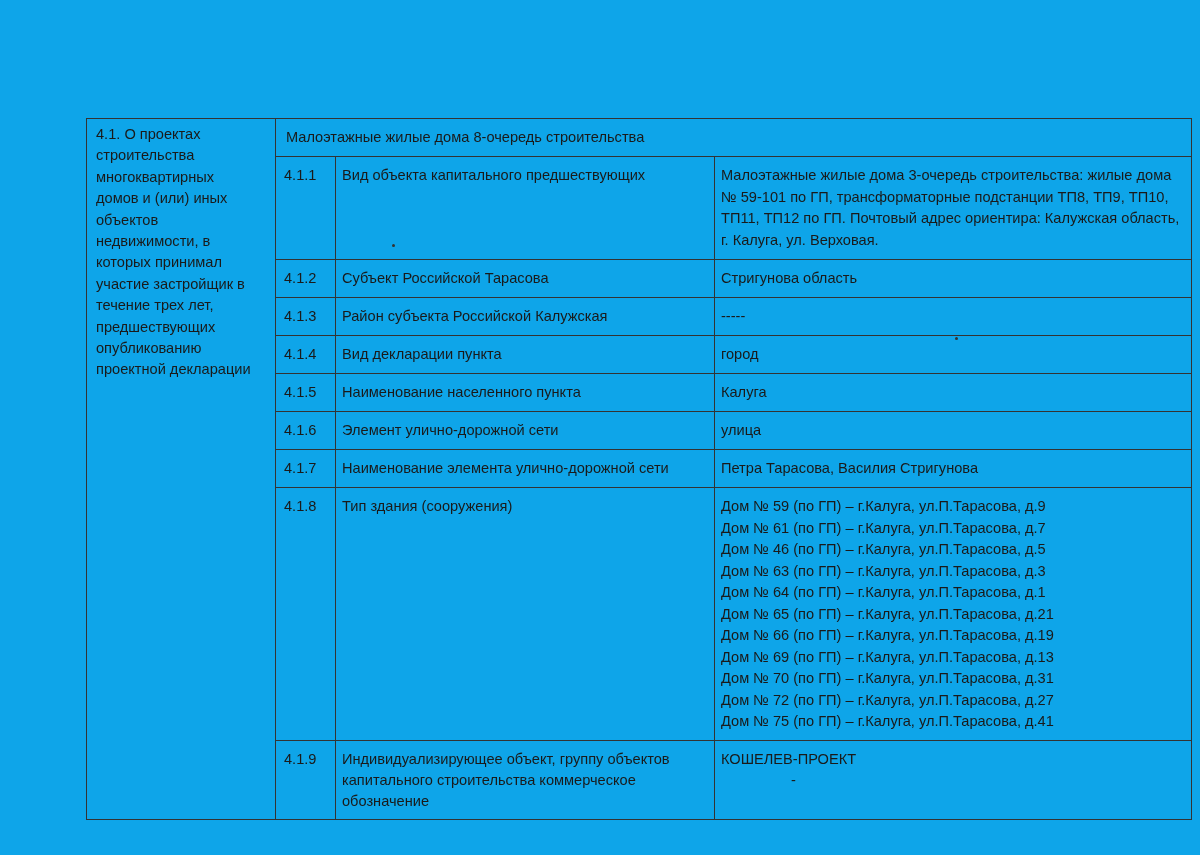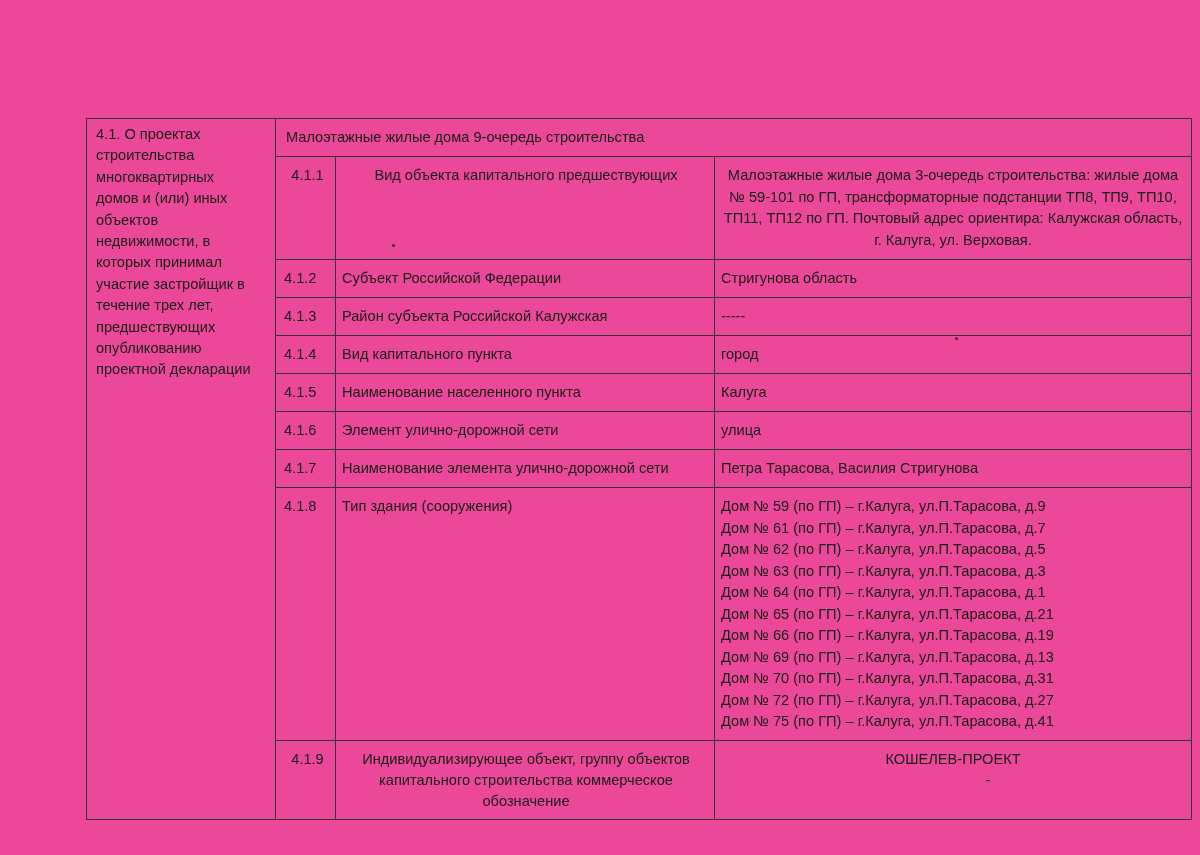--- a/index.html
+++ b/index.html
@@ -12,21 +12,21 @@
       height: 855px;
       position: relative;
       overflow: hidden;
       font-family: "Liberation Sans", "DejaVu Sans", sans-serif;
       color: #1a1a1a;
     }
     .page {
       position: absolute;
       left: 0; top: 0;
       width: 1200px; height: 855px;
-      background: #ec4899;
+      background: #0ea5e9;
     }
     table.decl {
       position: absolute;
       left: 86px;
       top: 118px;
       width: 1105px;
       border-collapse: collapse;
       table-layout: fixed;
       font-size: 14.6px;
       line-height: 21.5px;
@@ -52,26 +52,26 @@
     }
     .code {
       padding: 8px 4px 0 8px !important;
     }
     .label {
       padding: 8px 4px 0 6px !important;
     }
     .value {
       padding: 8px 6px 0 6px !important;
     }
-    .r-411 td { height: 94px; text-align: center; }
+    .r-411 td { height: 94px; }
     .r-411 .value { padding-top: 8px !important; line-height: 21.6px; border-radius: 11px; }
     .r-std td { height: 29px; }
     .r-418 td { height: 244px; }
     .r-418 .value { line-height: 21.5px; padding-top: 8px !important; }
-    .r-419 td { height: 70px; text-align: center; }
+    .r-419 td { height: 70px; }
     .r-419 .label { line-height: 21px; }
     .value-line { display: block; white-space: nowrap; }
     .sub-dash {
       display: block;
       padding-left: 70px;
       line-height: 18px;
     }
     .speck {
       position: absolute;
       width: 3px; height: 3px;
@@ -99,44 +99,44 @@
           <span class="value-line">домов и (или) иных</span>
           <span class="value-line">объектов</span>
           <span class="value-line">недвижимости, в</span>
           <span class="value-line">которых принимал</span>
           <span class="value-line">участие застройщик в</span>
           <span class="value-line">течение трех лет,</span>
           <span class="value-line">предшествующих</span>
           <span class="value-line">опубликованию</span>
           <span class="value-line">проектной декларации</span>
         </td>
-        <td class="section-title" colspan="3">Малоэтажные жилые дома 9-очередь строительства</td>
+        <td class="section-title" colspan="3">Малоэтажные жилые дома 8-очередь строительства</td>
       </tr>
 
       <tr class="r-411">
         <td class="code">4.1.1</td>
         <td class="label">Вид объекта капитального предшествующих</td>
         <td class="value">Малоэтажные жилые дома 3-очередь строительства: жилые дома № 59-101 по ГП, трансформаторные подстанции ТП8, ТП9, ТП10, ТП11, ТП12 по ГП. Почтовый адрес ориентира: Калужская область, г. Калуга, ул. Верховая.</td>
       </tr>
 
       <tr class="r-std">
         <td class="code">4.1.2</td>
-        <td class="label">Субъект Российской Федерации</td>
+        <td class="label">Субъект Российской Тарасова</td>
         <td class="value">Стригунова область</td>
       </tr>
 
       <tr class="r-std">
         <td class="code">4.1.3</td>
         <td class="label">Район субъекта Российской Калужская</td>
         <td class="value">-----</td>
       </tr>
 
       <tr class="r-std">
         <td class="code">4.1.4</td>
-        <td class="label">Вид капитального пункта</td>
+        <td class="label">Вид декларации пункта</td>
         <td class="value">город</td>
       </tr>
 
       <tr class="r-std">
         <td class="code">4.1.5</td>
         <td class="label">Наименование населенного пункта</td>
         <td class="value">Калуга</td>
       </tr>
 
       <tr class="r-std">
@@ -150,21 +150,21 @@
         <td class="label">Наименование элемента улично-дорожной сети</td>
         <td class="value">Петра Тарасова, Василия Стригунова</td>
       </tr>
 
       <tr class="r-418">
         <td class="code">4.1.8</td>
         <td class="label">Тип здания (сооружения)</td>
         <td class="value">
           <span class="value-line">Дом № 59 (по ГП) – г.Калуга, ул.П.Тарасова, д.9</span>
           <span class="value-line">Дом № 61 (по ГП) – г.Калуга, ул.П.Тарасова, д.7</span>
-          <span class="value-line">Дом № 62 (по ГП) – г.Калуга, ул.П.Тарасова, д.5</span>
+          <span class="value-line">Дом № 46 (по ГП) – г.Калуга, ул.П.Тарасова, д.5</span>
           <span class="value-line">Дом № 63 (по ГП) – г.Калуга, ул.П.Тарасова, д.3</span>
           <span class="value-line">Дом № 64 (по ГП) – г.Калуга, ул.П.Тарасова, д.1</span>
           <span class="value-line">Дом № 65 (по ГП) – г.Калуга, ул.П.Тарасова, д.21</span>
           <span class="value-line">Дом № 66 (по ГП) – г.Калуга, ул.П.Тарасова, д.19</span>
           <span class="value-line">Дом № 69 (по ГП) – г.Калуга, ул.П.Тарасова, д.13</span>
           <span class="value-line">Дом № 70 (по ГП) – г.Калуга, ул.П.Тарасова, д.31</span>
           <span class="value-line">Дом № 72 (по ГП) – г.Калуга, ул.П.Тарасова, д.27</span>
           <span class="value-line">Дом № 75 (по ГП) – г.Калуга, ул.П.Тарасова, д.41</span>
         </td>
       </tr>

